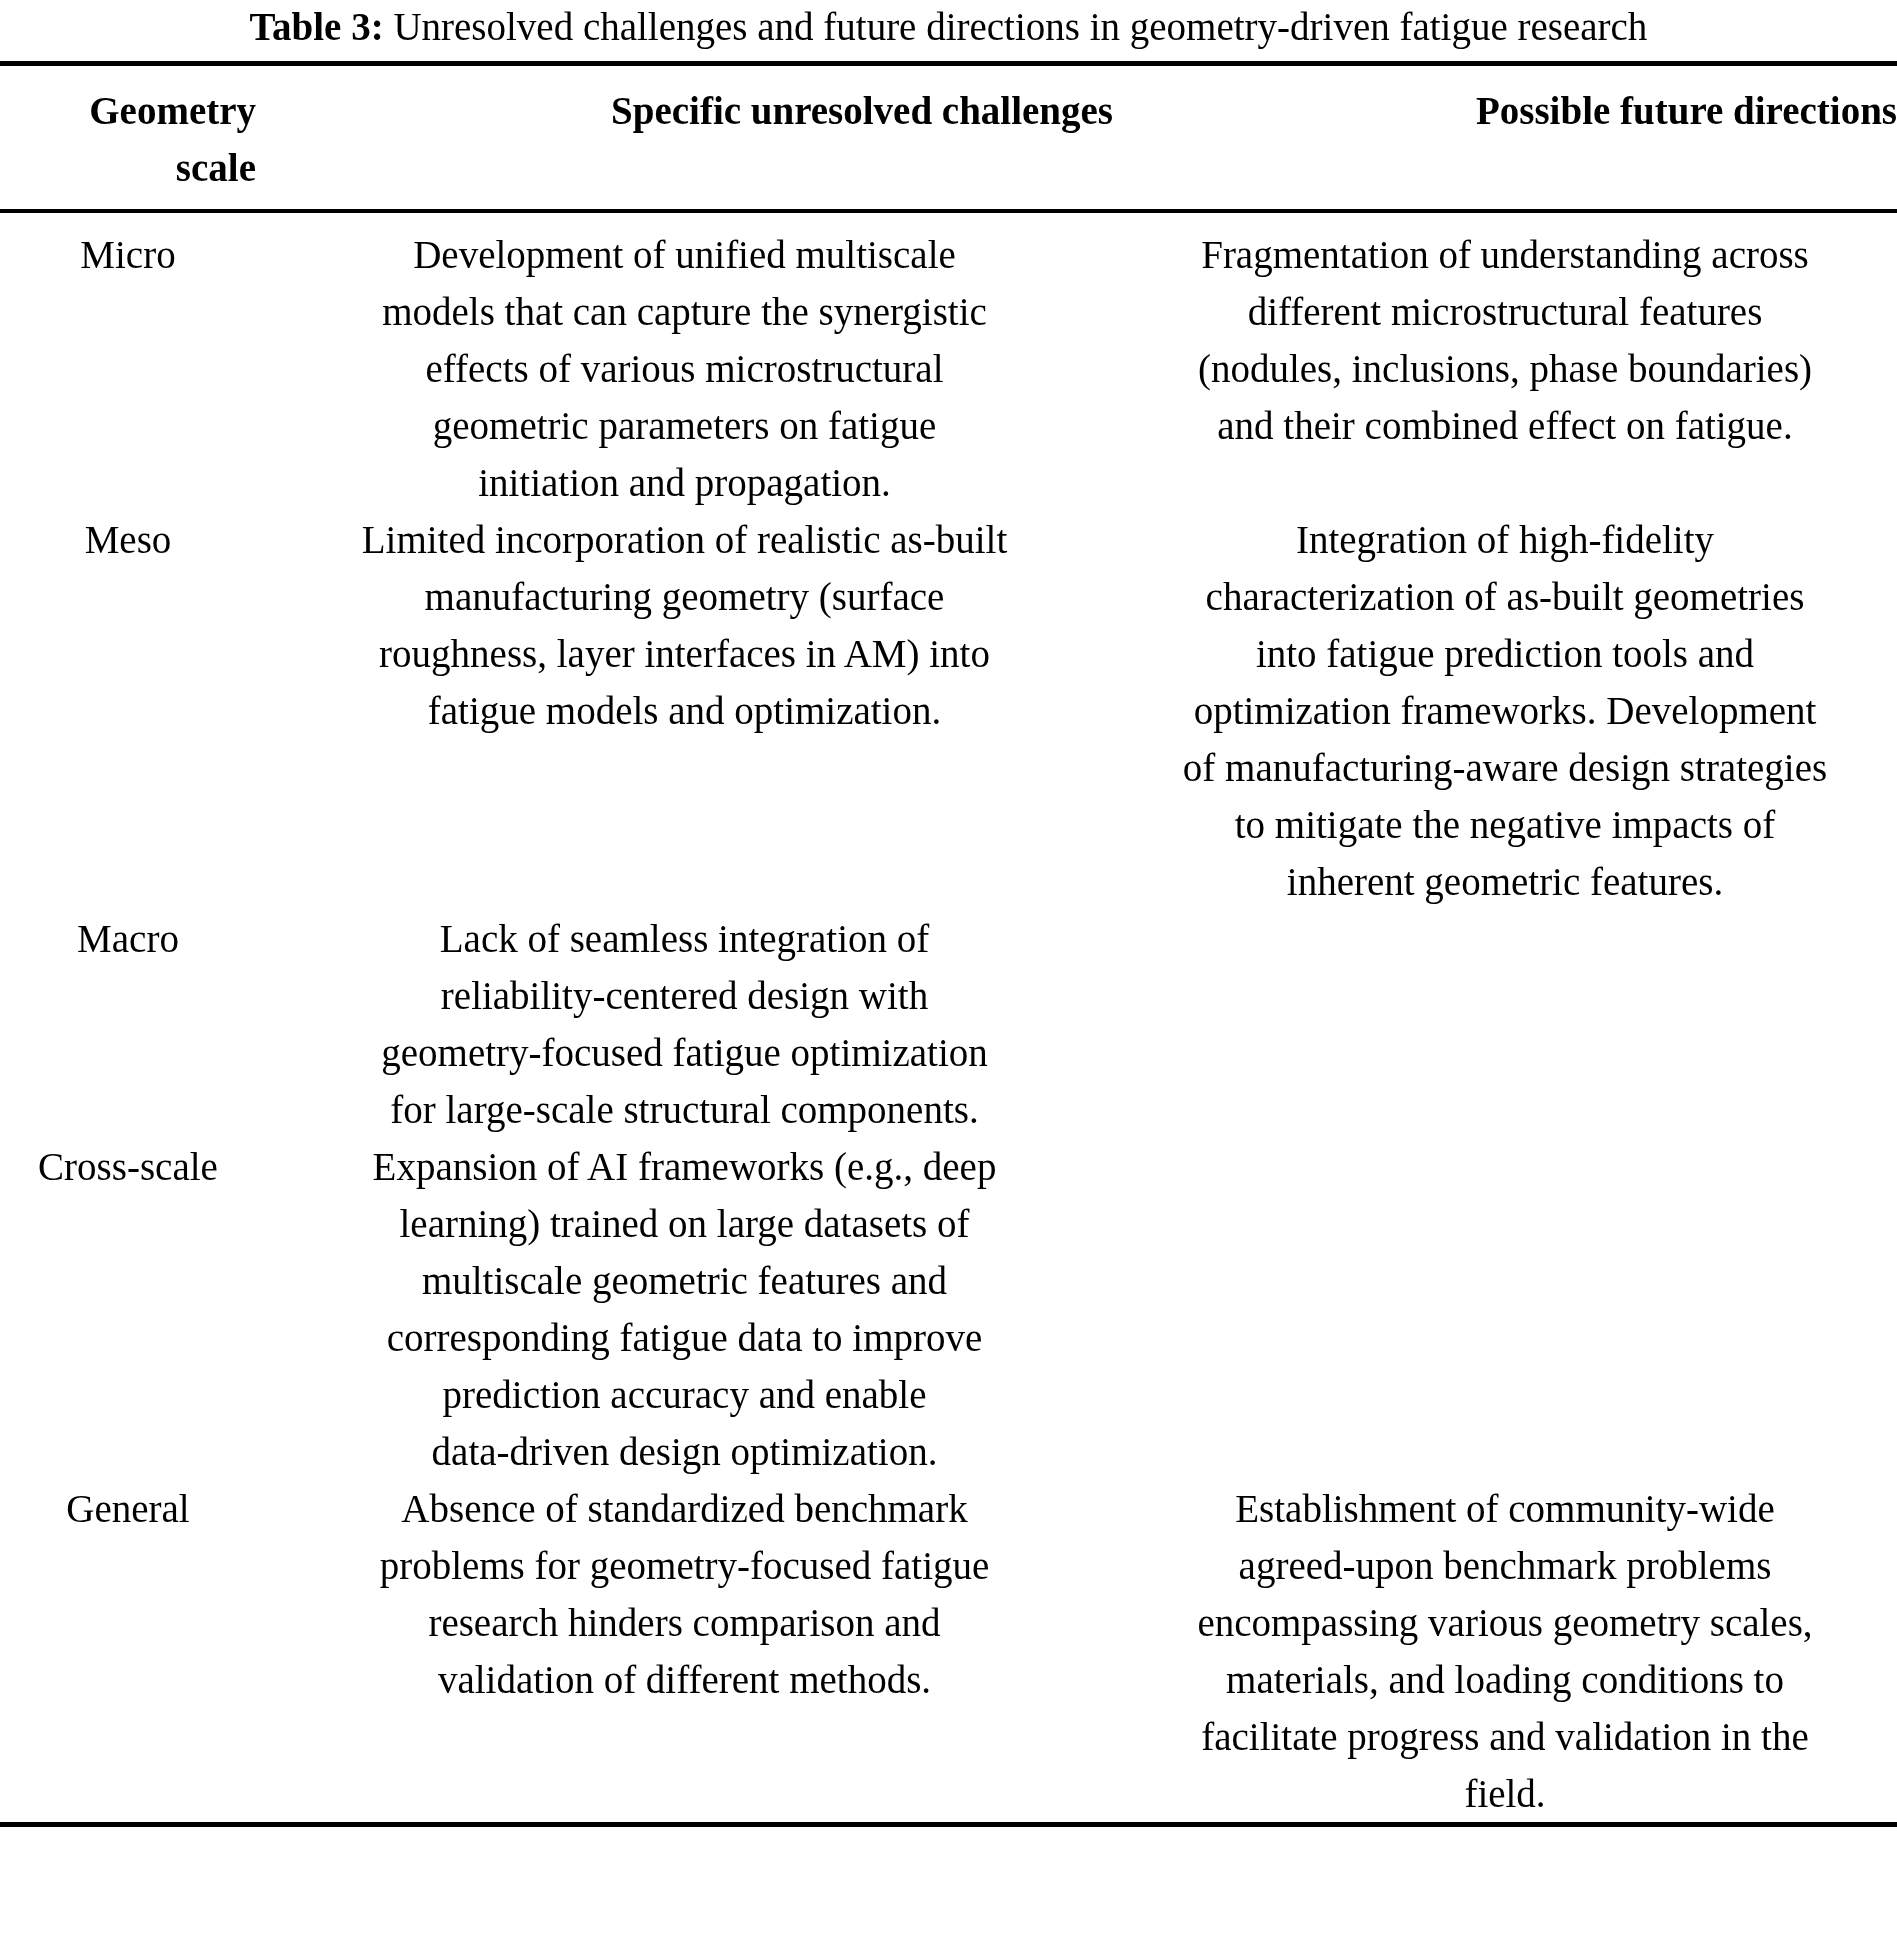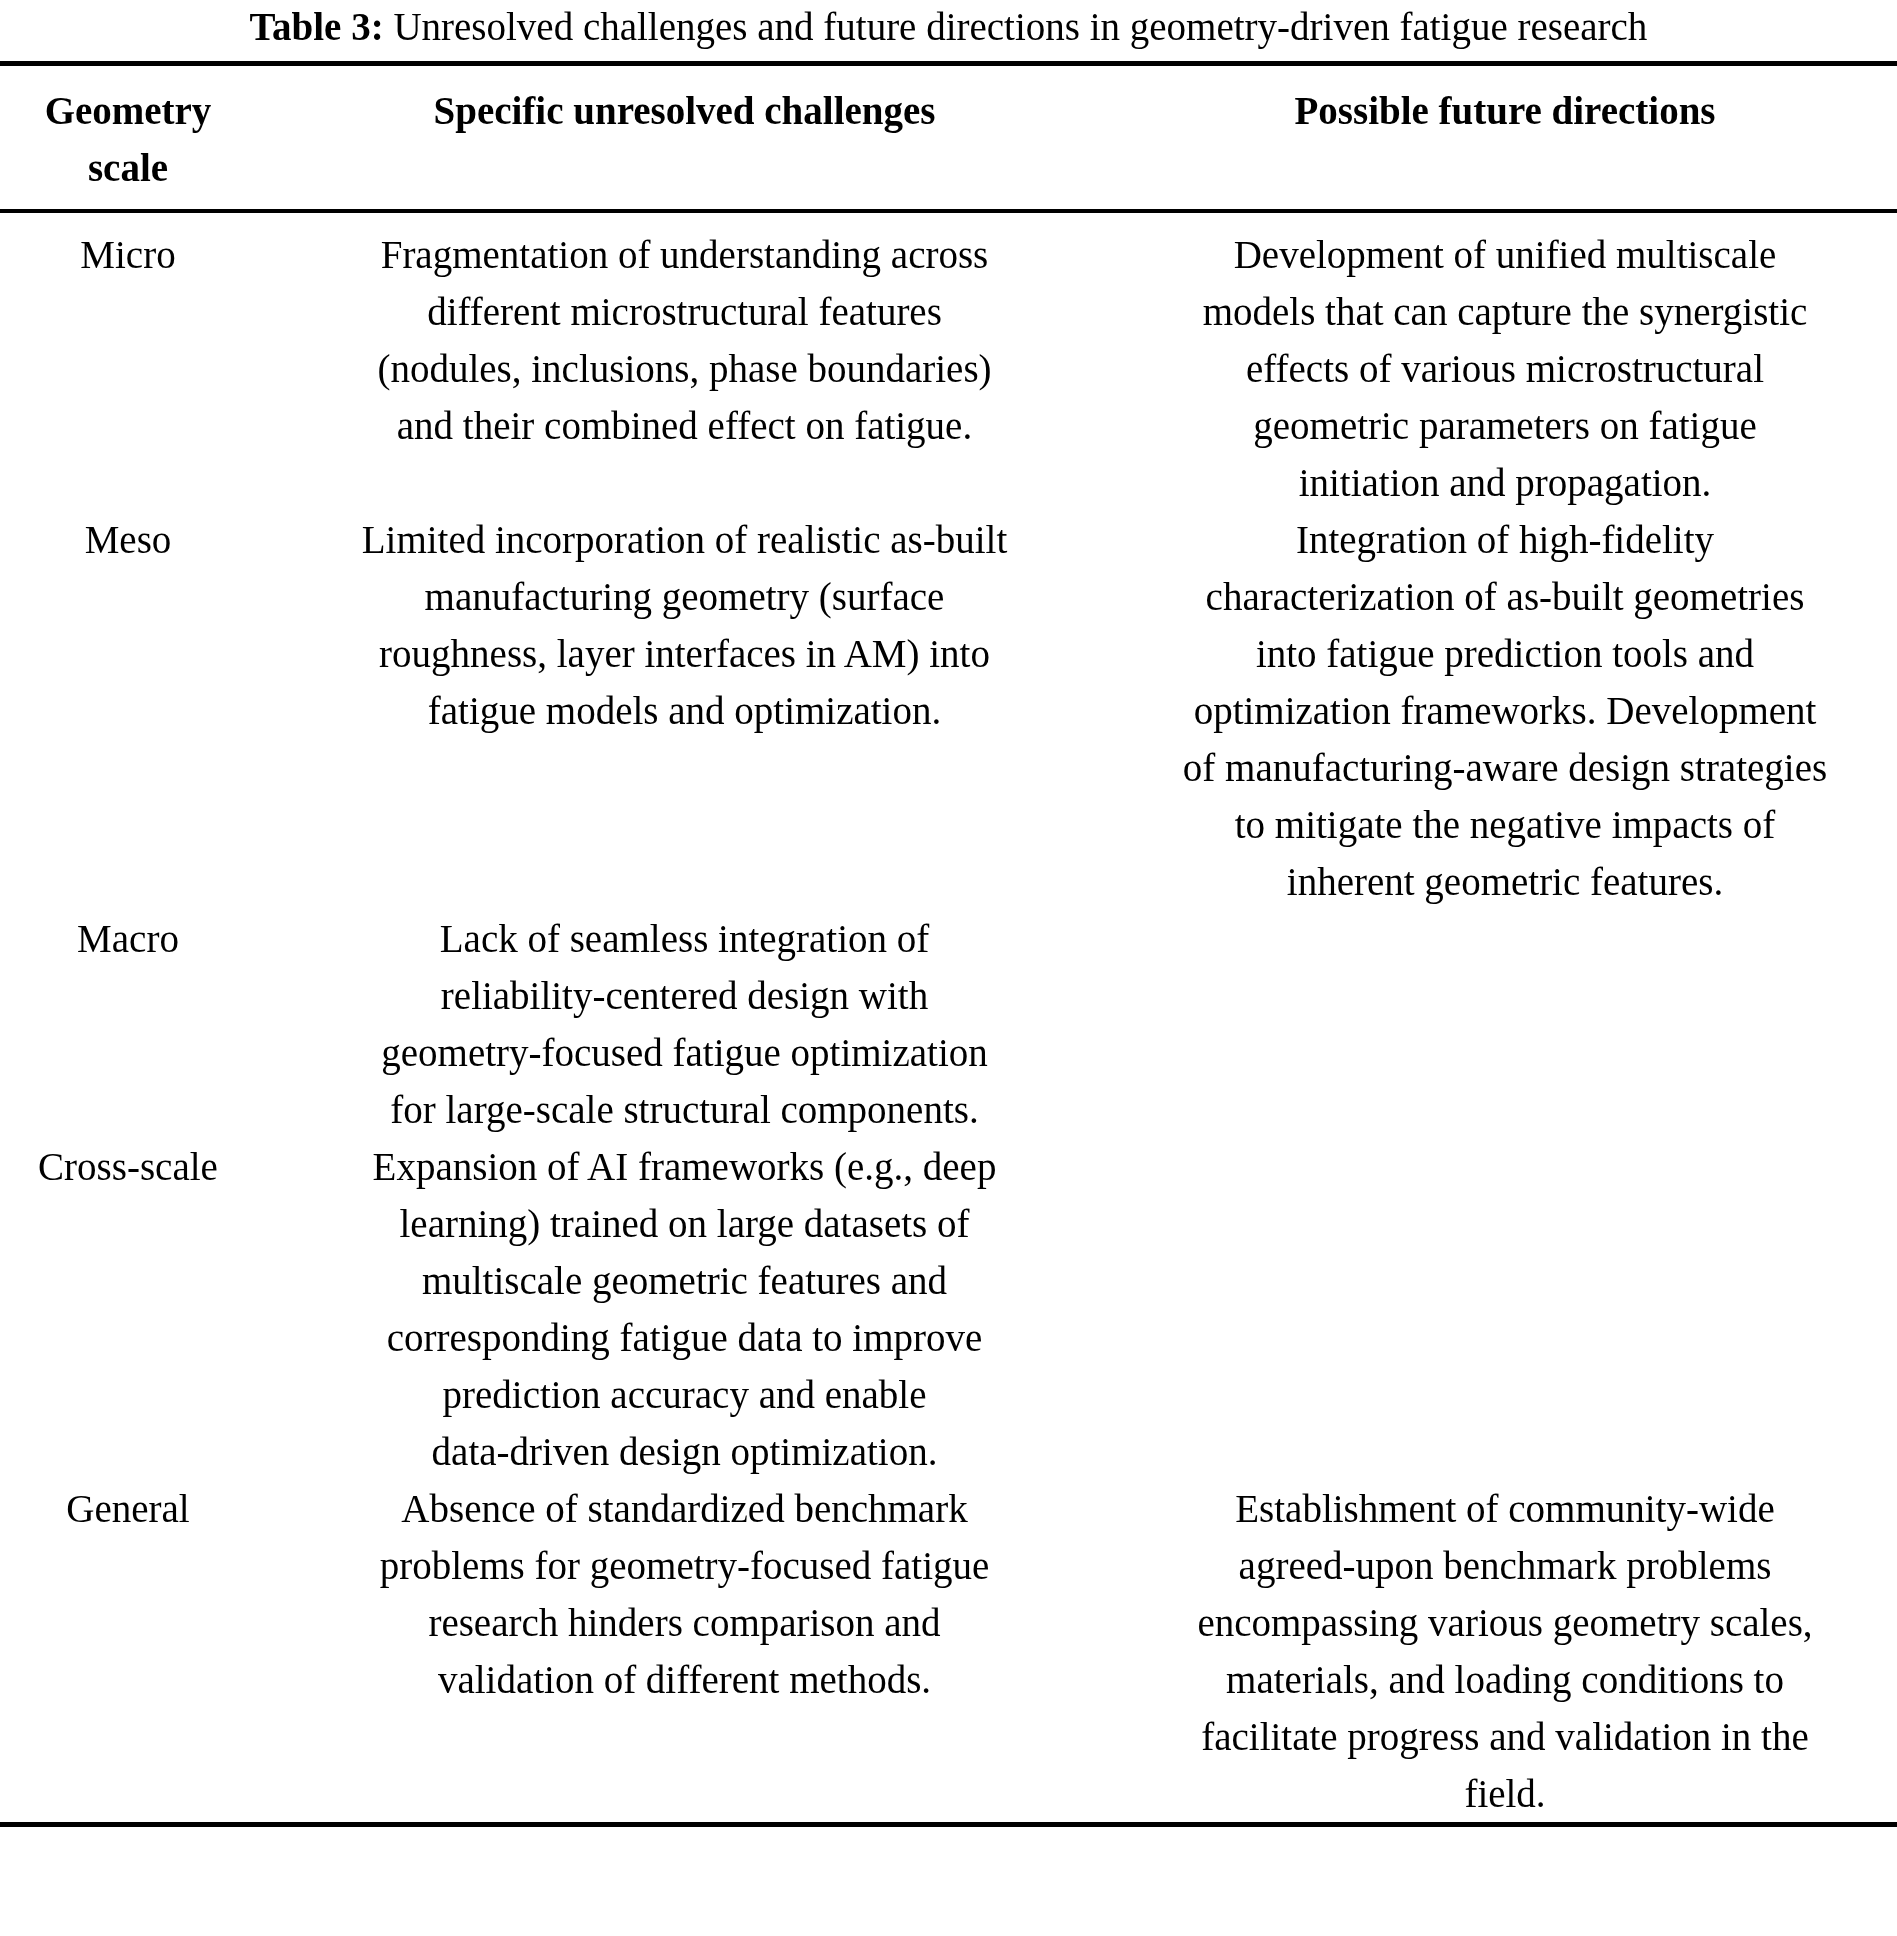--- a/index.html
+++ b/index.html
@@ -34,21 +34,21 @@
     padding-top: 15.8px;
     padding-bottom: 13.8px;
   }
   .cell {
     font-size: 39px;
     line-height: 57px;
     text-align: center;
     white-space: pre-line;
     align-self: start;
   }
-  .hdr .cell { font-weight: bold; }
+  .hdr .cell { font-weight: bold; text-align: right; }
   .body-rows { padding-top: 13px; }
   .row { display: grid; grid-template-columns: 256px 857px 784px; }
 </style>
 </head>
 <body>
 
 <div class="page">
 
   <div class="caption">
     <span class="cap-label">Table 3:</span><span> Unresolved challenges and future directions in geometry-driven fatigue research</span>
@@ -62,29 +62,29 @@
     <div class="cell">Specific unresolved challenges</div>
     <div class="cell">Possible future directions</div>
   </div>
 
   <div class="rule rule-thin"></div>
 
   <div class="body-rows">
 
     <div class="row">
       <div class="cell">Micro</div>
-      <div class="cell">Fragmentation of understanding across
-different microstructural features
-(nodules, inclusions, phase boundaries)
-and their combined effect on fatigue.</div>
       <div class="cell">Development of unified multiscale
 models that can capture the synergistic
 effects of various microstructural
 geometric parameters on fatigue
 initiation and propagation.</div>
+      <div class="cell">Fragmentation of understanding across
+different microstructural features
+(nodules, inclusions, phase boundaries)
+and their combined effect on fatigue.</div>
     </div>
 
     <div class="row">
       <div class="cell">Meso</div>
       <div class="cell">Limited incorporation of realistic as-built
 manufacturing geometry (surface
 roughness, layer interfaces in AM) into
 fatigue models and optimization.</div>
       <div class="cell">Integration of high-fidelity
 characterization of as-built geometries

